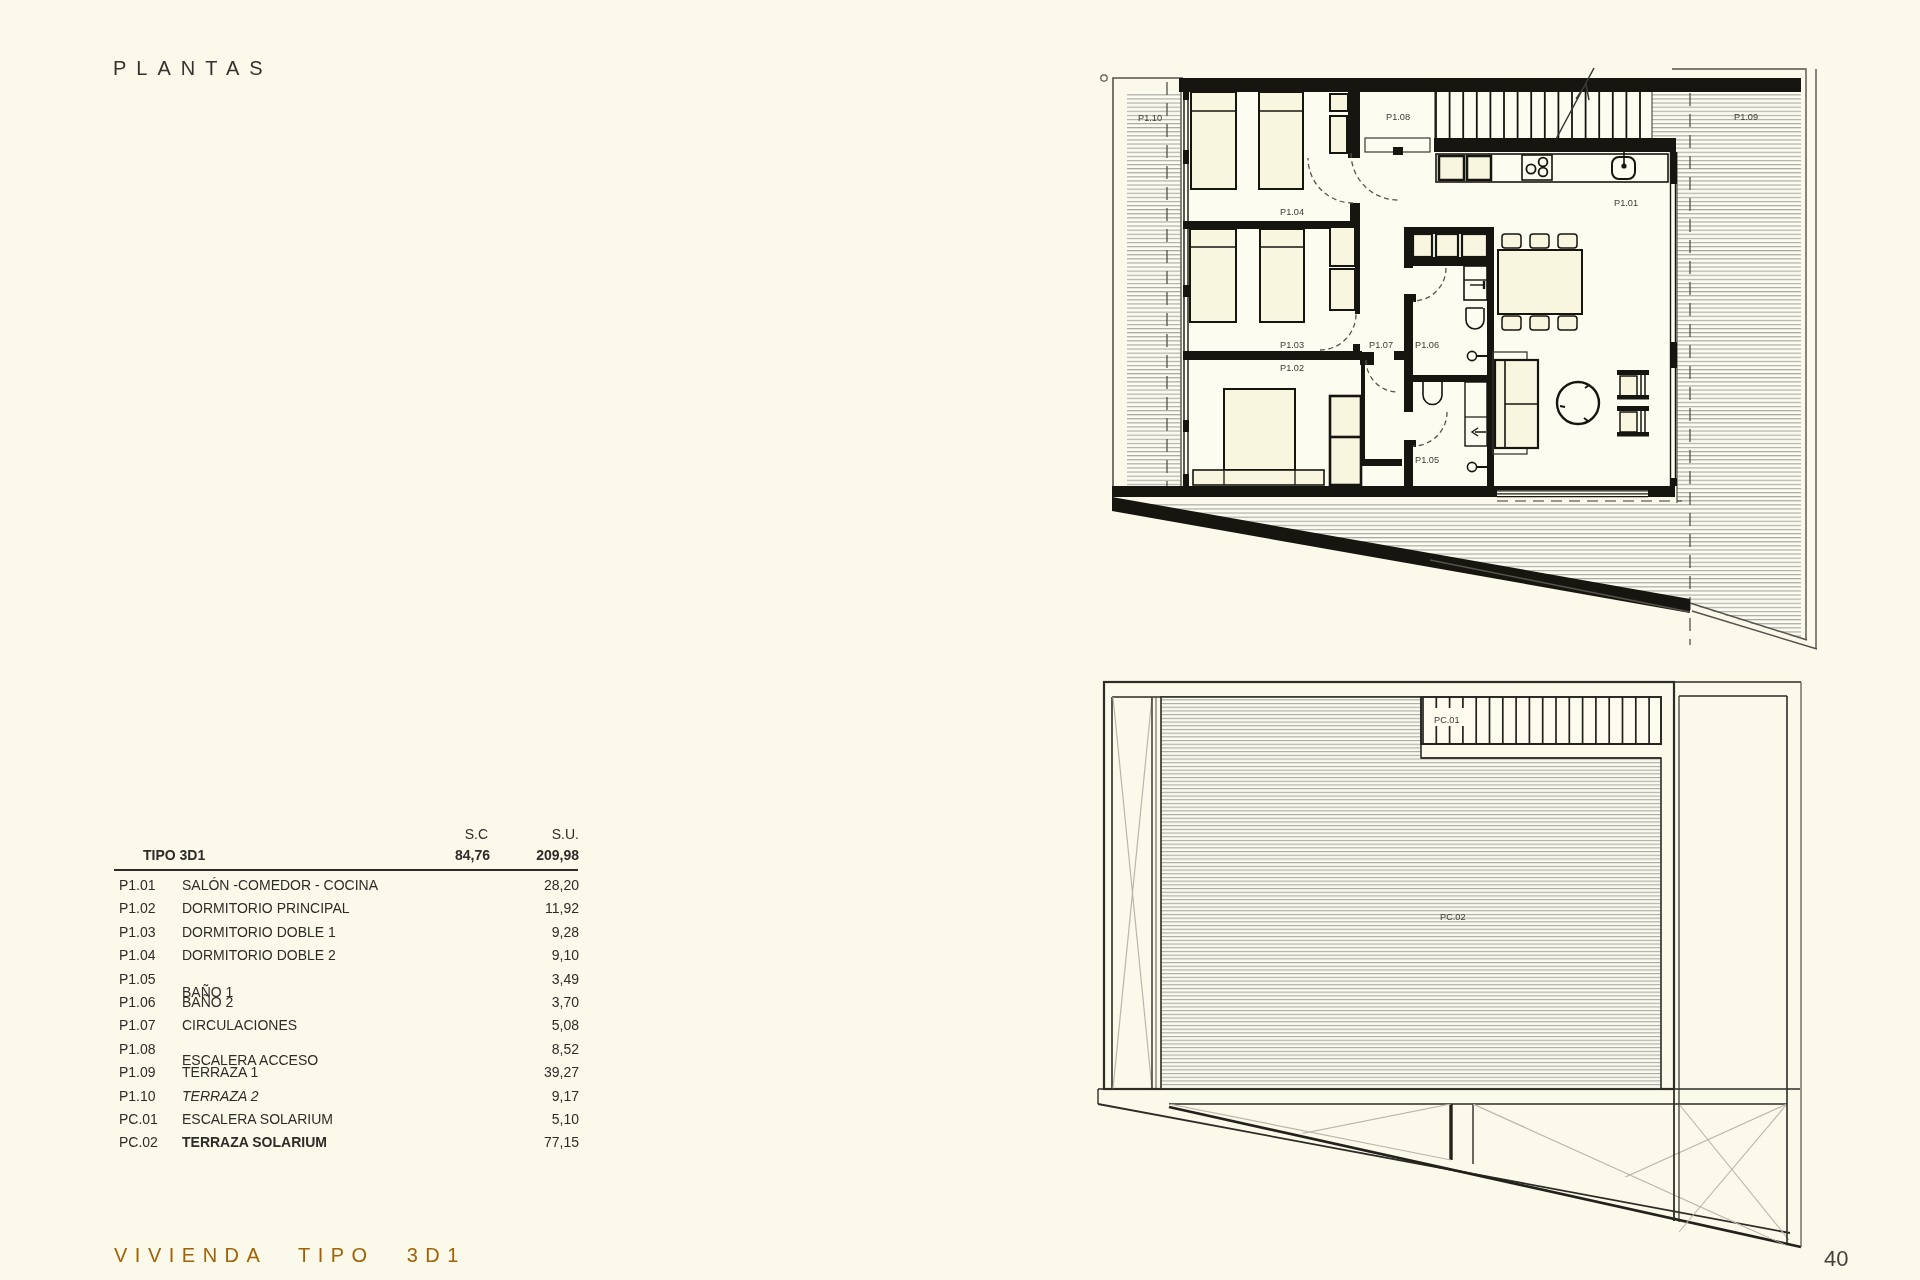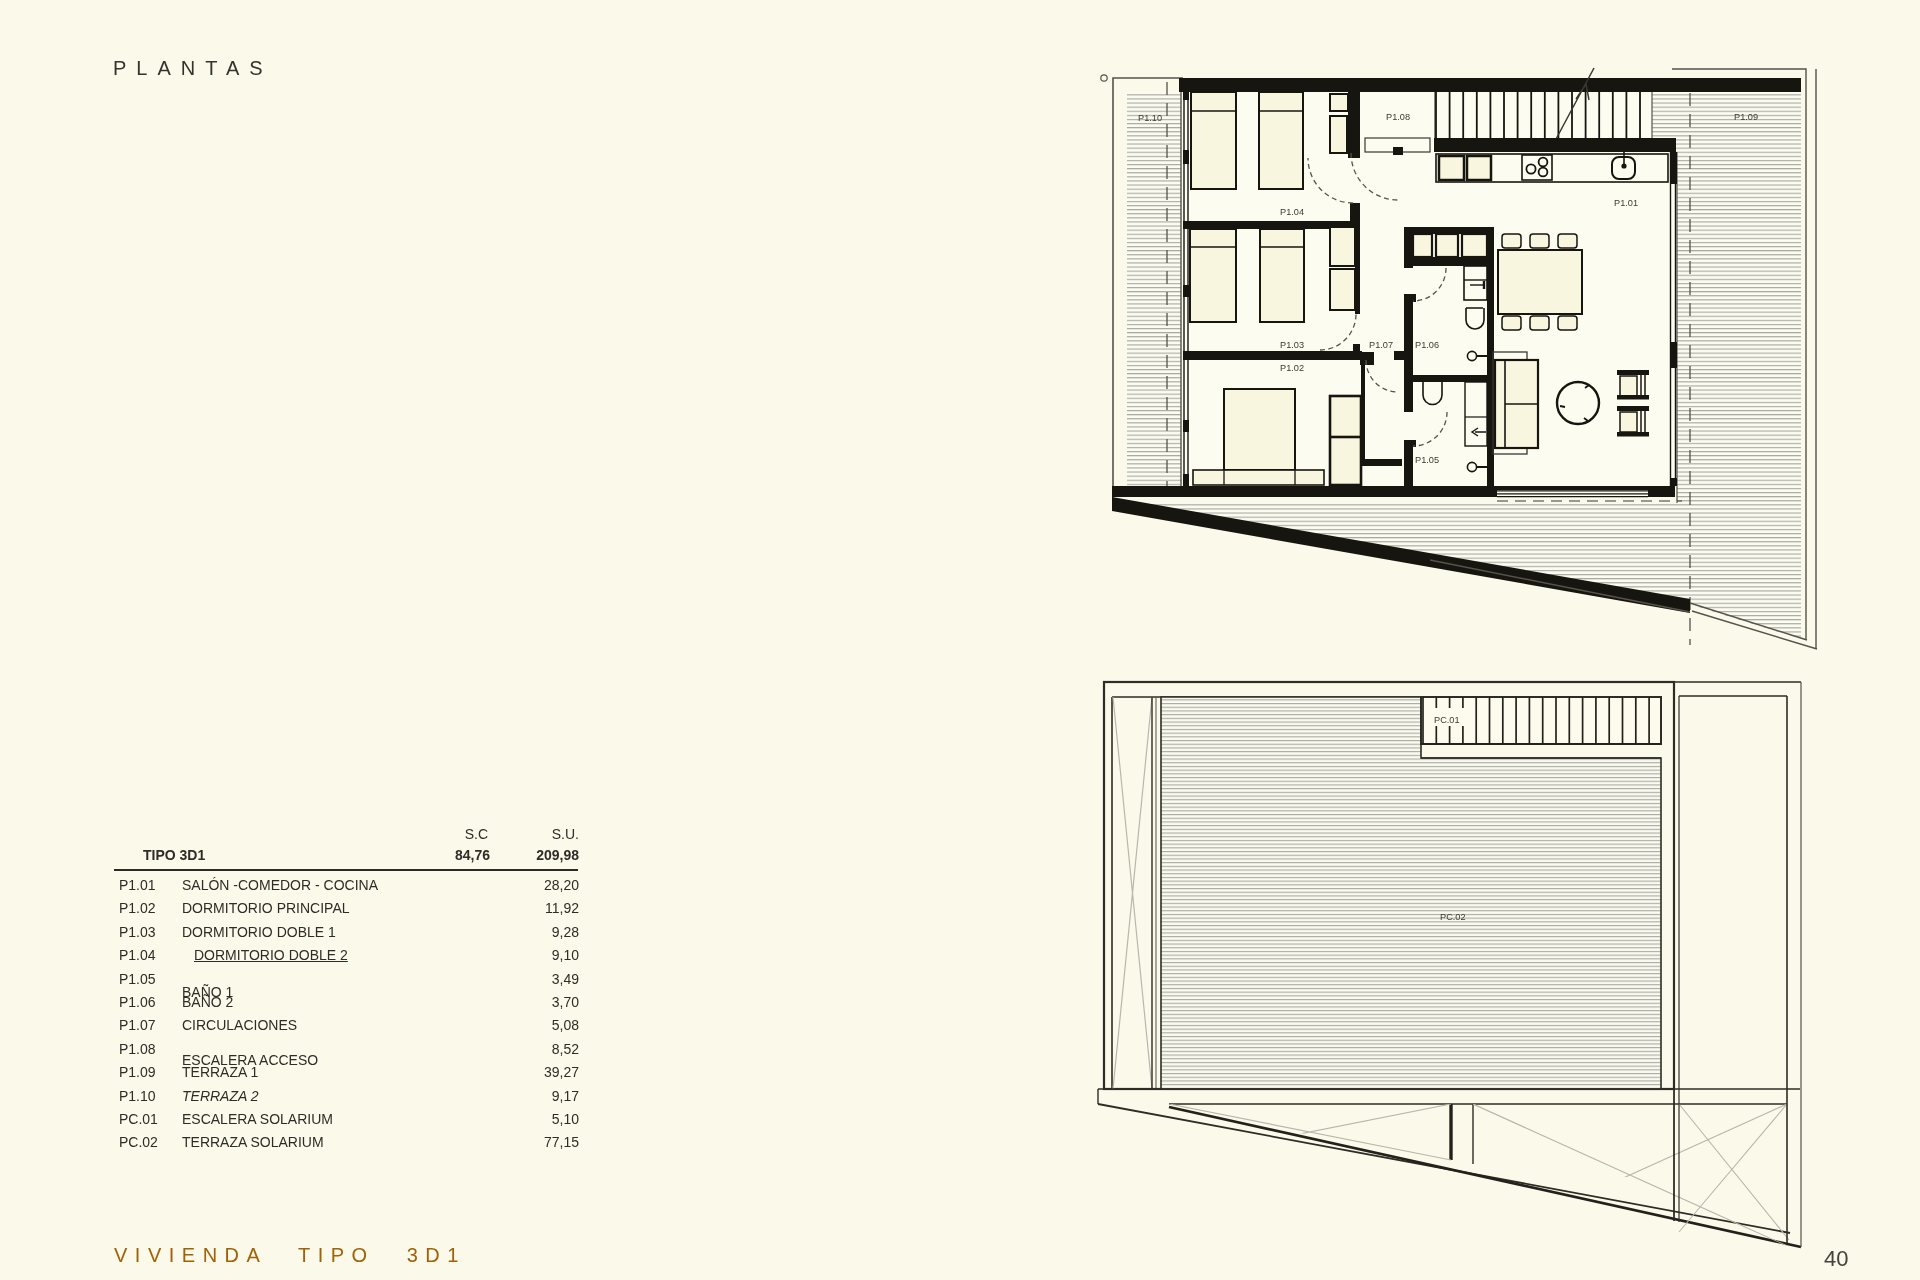--- a/index.html
+++ b/index.html
@@ -31,21 +31,21 @@
     <div class="abs" style="left:5px;top:2.0px;">P1.01</div>
       <div class="abs" style="left:68px;top:2.0px;">SALÓN -COMEDOR - COCINA</div>
       <div class="abs" style="right:0;top:2.0px;">28,20</div>
     <div class="abs" style="left:5px;top:25.4px;">P1.02</div>
       <div class="abs" style="left:68px;top:25.4px;text-align:right;">DORMITORIO PRINCIPAL</div>
       <div class="abs" style="right:0;top:25.4px;">11,92</div>
     <div class="abs" style="left:5px;top:48.8px;">P1.03</div>
       <div class="abs" style="left:68px;top:48.8px;">DORMITORIO DOBLE 1</div>
       <div class="abs" style="right:0;top:48.8px;">9,28</div>
     <div class="abs" style="left:5px;top:72.19999999999999px;">P1.04</div>
-      <div class="abs" style="left:80px;top:72.19999999999999px;text-decoration:underline;">DORMITORIO DOBLE 2</div>
+      <div class="abs" style="left:68px;top:72.19999999999999px;">DORMITORIO DOBLE 2</div>
       <div class="abs" style="right:0;top:72.19999999999999px;">9,10</div>
     <div class="abs" style="left:5px;top:95.6px;">P1.05</div>
       <div class="abs" style="left:68px;top:109px;">BAÑO 1</div>
       <div class="abs" style="right:0;top:95.6px;">3,49</div>
     <div class="abs" style="left:5px;top:119.0px;">P1.06</div>
       <div class="abs" style="left:68px;top:119.0px;">BAÑO 2</div>
       <div class="abs" style="right:0;top:119.0px;">3,70</div>
     <div class="abs" style="left:5px;top:142.39999999999998px;">P1.07</div>
       <div class="abs" style="left:68px;top:142.39999999999998px;">CIRCULACIONES</div>
       <div class="abs" style="right:0;top:142.39999999999998px;">5,08</div>
@@ -55,21 +55,21 @@
     <div class="abs" style="left:5px;top:189.2px;">P1.09</div>
       <div class="abs" style="left:68px;top:189.2px;">TERRAZA 1</div>
       <div class="abs" style="right:0;top:189.2px;">39,27</div>
     <div class="abs" style="left:5px;top:212.6px;">P1.10</div>
       <div class="abs" style="left:68px;top:212.6px;font-style:italic;">TERRAZA 2</div>
       <div class="abs" style="right:0;top:212.6px;">9,17</div>
     <div class="abs" style="left:5px;top:236.0px;">PC.01</div>
       <div class="abs" style="left:68px;top:236.0px;">ESCALERA SOLARIUM</div>
       <div class="abs" style="right:0;top:236.0px;">5,10</div>
     <div class="abs" style="left:5px;top:259.4px;">PC.02</div>
-      <div class="abs" style="left:68px;top:259.4px;">TERRAZA SOLARIUM</div>
+      <div class="abs" style="left:68px;top:259.4px;font-weight:bold;">TERRAZA SOLARIUM</div>
       <div class="abs" style="right:0;top:259.4px;">77,15</div>
   </div>
 </div>
 
 <div class="abs lbl" style="left:114px;top:1244px;font-size:20px;letter-spacing:7.5px;word-spacing:19px;color:#a16207;">VIVIENDA TIPO 3D1</div>
 
 <div class="abs lbl" style="left:1824px;top:1246px;font-size:22px;color:#44423c;">40</div>
 
 <svg class="abs" style="left:0;top:0;" width="1920" height="1280" viewBox="0 0 1920 1280">
 <defs>

